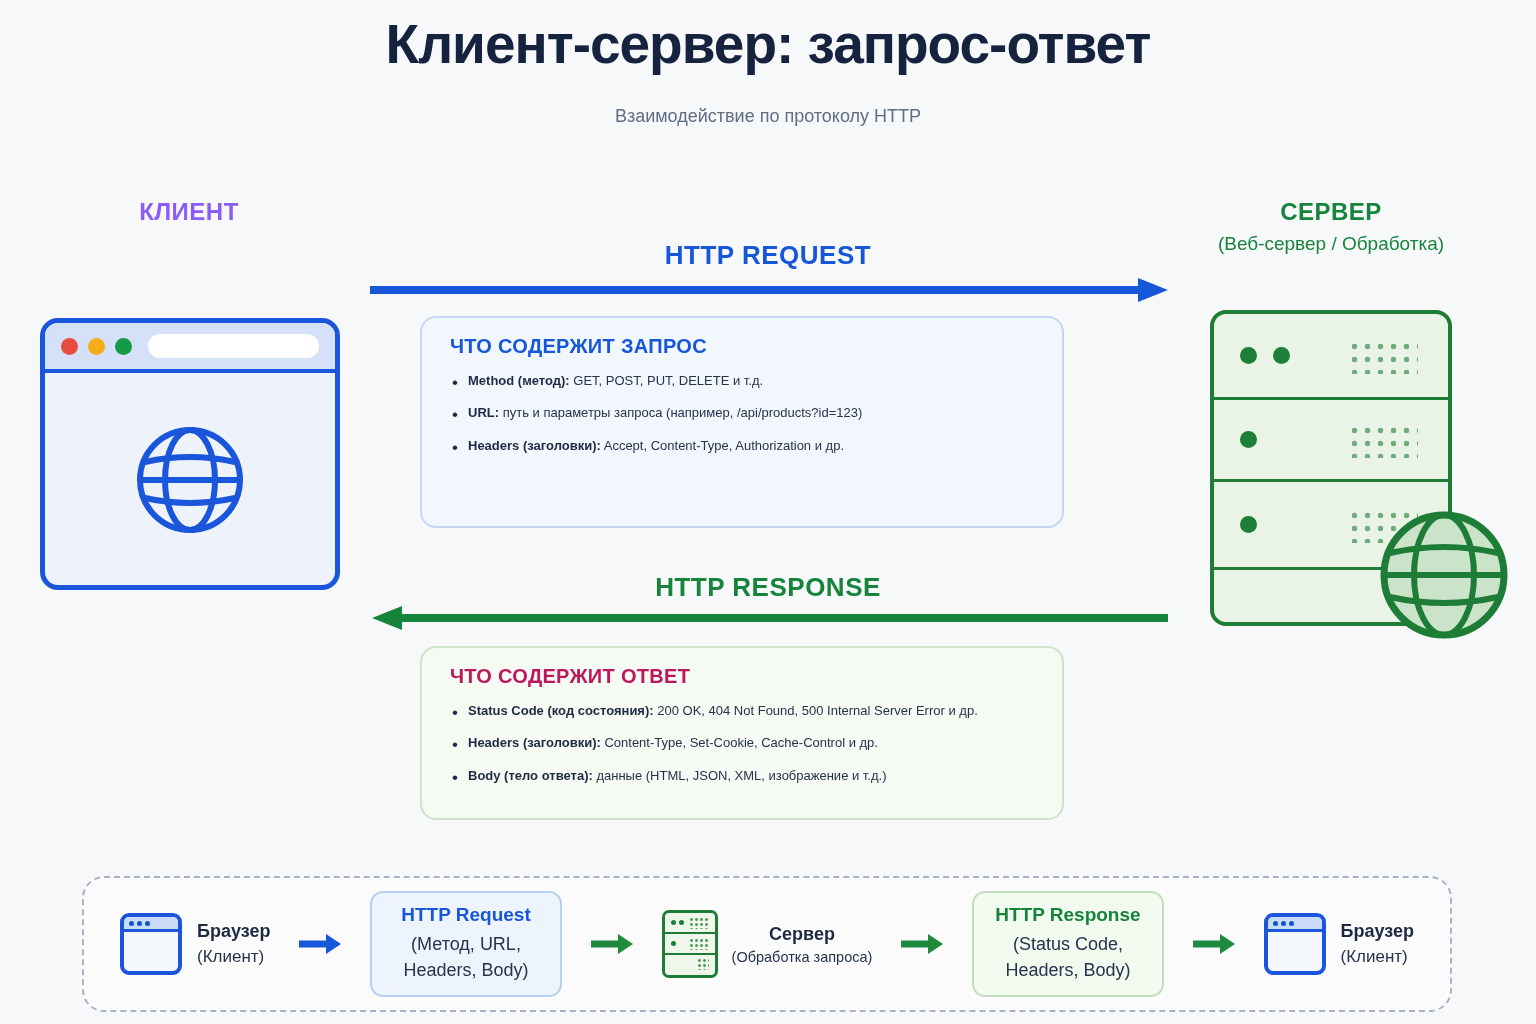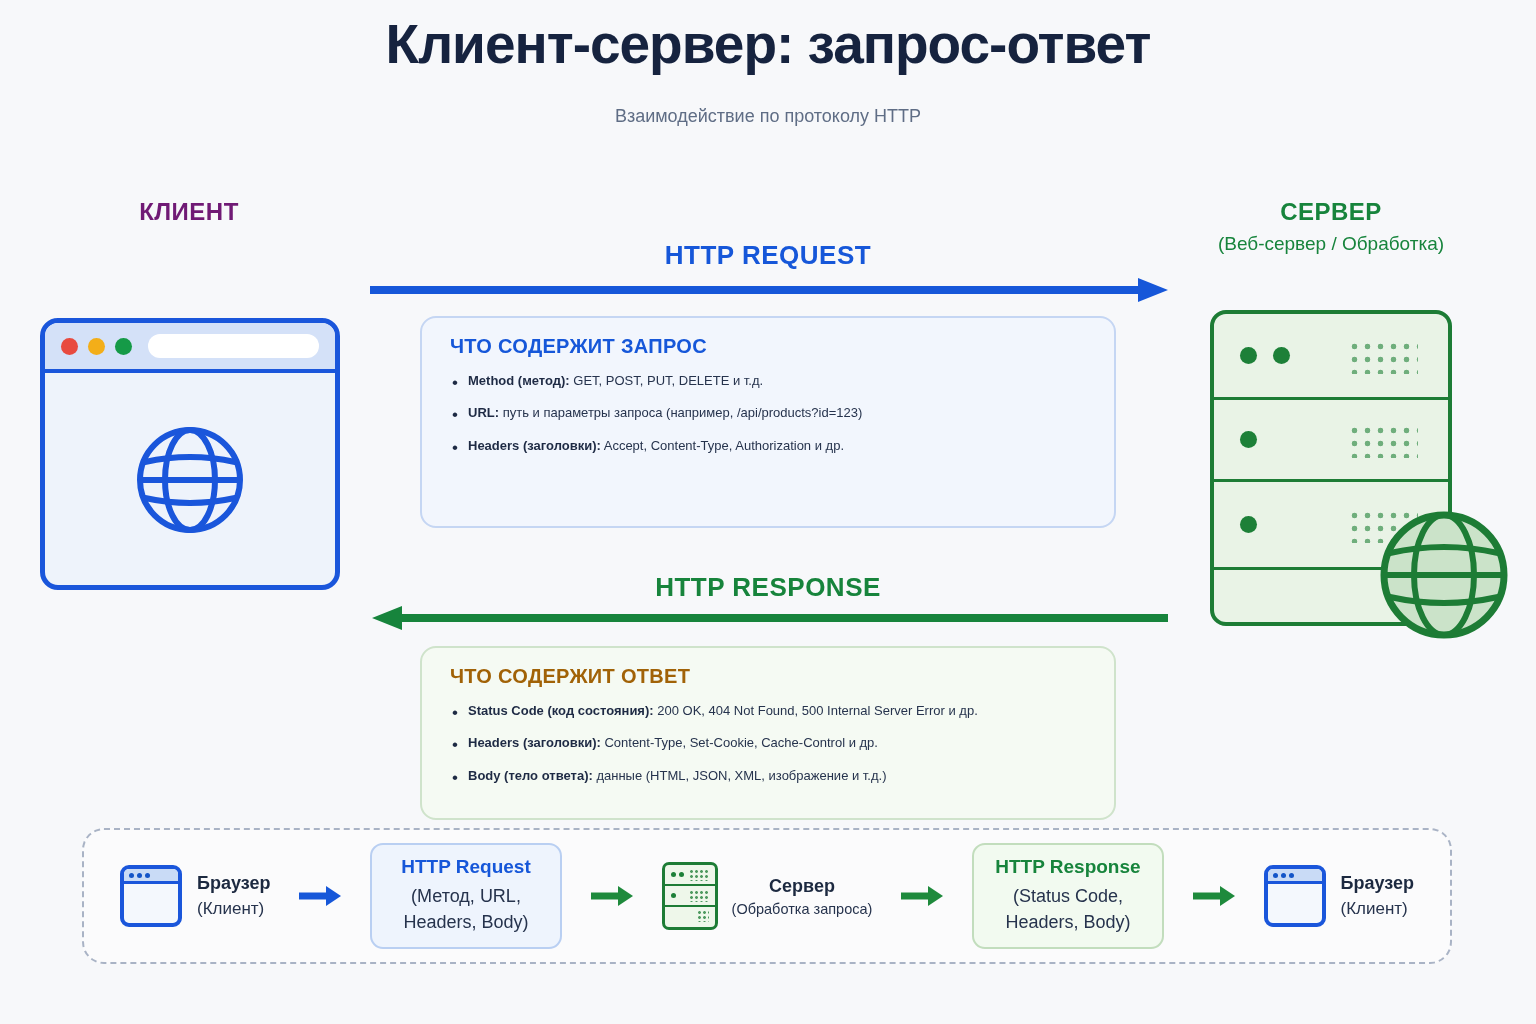--- a/index.html
+++ b/index.html
@@ -20,21 +20,21 @@
   }
   .page-subtitle {
     position: absolute; top: 106px; left: 0; right: 0;
     text-align: center; font-size: 18px; font-weight: 500;
     color: #5f6d85;
   }
   
   .actor-label { position: absolute; text-align: center; }
   .actor-label .t1 { font-size: 24px; font-weight: 700; letter-spacing: .5px; }
   .actor-label .t2 { font-size: 21px; font-weight: 500; margin-top: 7px; }
-  #client-label { left: 36px; top: 198px; width: 306px; color: #701a75; }
+  #client-label { left: 36px; top: 198px; width: 306px; color: #8b5cf6; }
   #server-label { left: 1176px; top: 198px; width: 310px; color: #17843c; }
   #server-label .t2 { font-size: 19px; }
   
   .browser-window {
     position: absolute; left: 40px; top: 318px;
     width: 300px; height: 272px;
     border: 5px solid #1a56db; border-radius: 18px;
     background: #eef3fb; overflow: hidden;
   }
   .bw-header {
@@ -48,28 +48,28 @@
     background: #ffffff; border-radius: 12px;
   }
   .bw-body { height: 213px; display: flex; align-items: center; justify-content: center; }
   
   .main-arrow { position: absolute; }
   .arrow-label { position: absolute; text-align: center; font-size: 26px; font-weight: 800; letter-spacing: .5px; }
   #request-label  { left: 420px; top: 240px; width: 696px; color: #1657d9; }
   #response-label { left: 420px; top: 572px; width: 696px; color: #17843c; }
   
   .info-box {
-    position: absolute; left: 420px; width: 696px;
+    position: absolute; left: 420px; width: 644px;
     border-radius: 16px; padding: 17px 28px 10px 28px;
   }
   #request-box  { top: 316px; height: 212px; background: #f2f6fd; border: 2px solid #c5d6f3; }
   #response-box { top: 646px; height: 174px; background: #f5faf3; border: 2px solid #cfe3cb; }
   .info-box h3 { font-size: 20px; font-weight: 800; letter-spacing: .3px; }
   #request-box h3 { color: #1657d9; }
-  #response-box h3 { color: #a16207; }
+  #response-box h3 { color: #be185d; }
   .info-box ul { list-style: none; margin-top: 15px; }
   .info-box li {
     font-size: 13px; color: #26334d; line-height: 1.25;
     margin-bottom: 16px; padding-left: 18px; position: relative;
   }
   .info-box li::before {
     content: "•"; position: absolute; left: 2px; top: -1px;
     color: #1e2a44; font-size: 17px;
   }
   .info-box li b { color: #1e2a44; font-weight: 700; }
@@ -91,21 +91,21 @@
   .vent {
     margin-left: auto; width: 72px; height: 36px;
     background-image: radial-gradient(circle, #6fae7c 2.6px, transparent 3.1px);
     background-size: 13px 13px; background-position: 2px 2px;
   }
   
   .globe-client { position: absolute; }
   .globe-server { position: absolute; left: 1377px; top: 508px; }
   
   .flow-strip {
-    position: absolute; left: 82px; top: 828px;
+    position: absolute; left: 82px; top: 876px;
     width: 1370px; height: 136px;
     border: 2px dashed #a9b3c5; border-radius: 22px;
     background: rgba(255,255,255,.45);
     display: flex; align-items: center; justify-content: space-between;
     padding: 0 36px;
   }
   .flow-group { display: flex; align-items: center; }
   .flow-text { margin-left: 15px; }
   .flow-text .l1 { font-size: 18px; font-weight: 700; color: #1c2940; }
   .flow-text .l2 { font-size: 17px; color: #26334d; margin-top: 5px; }

